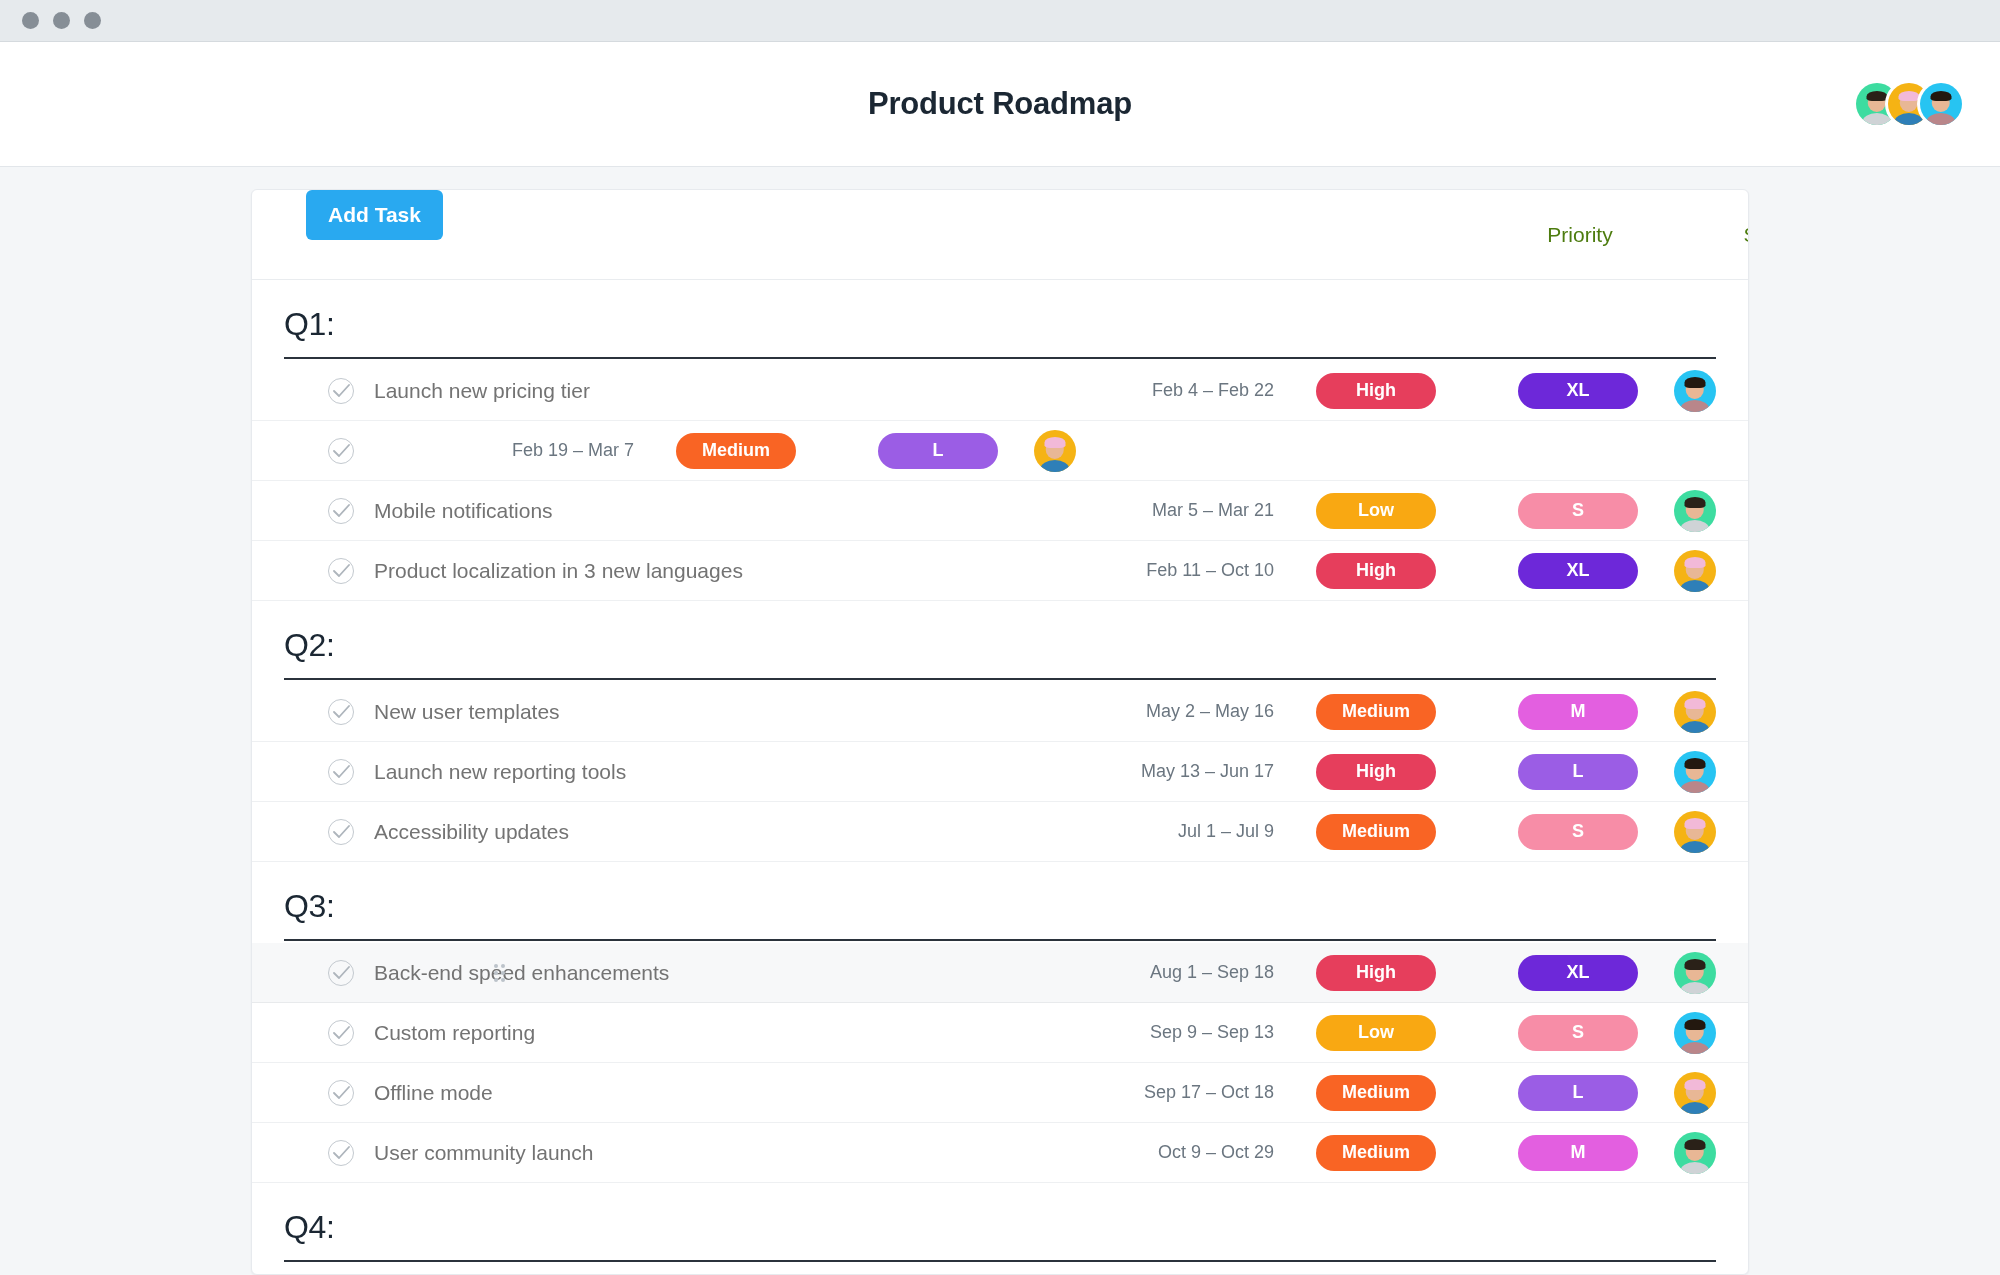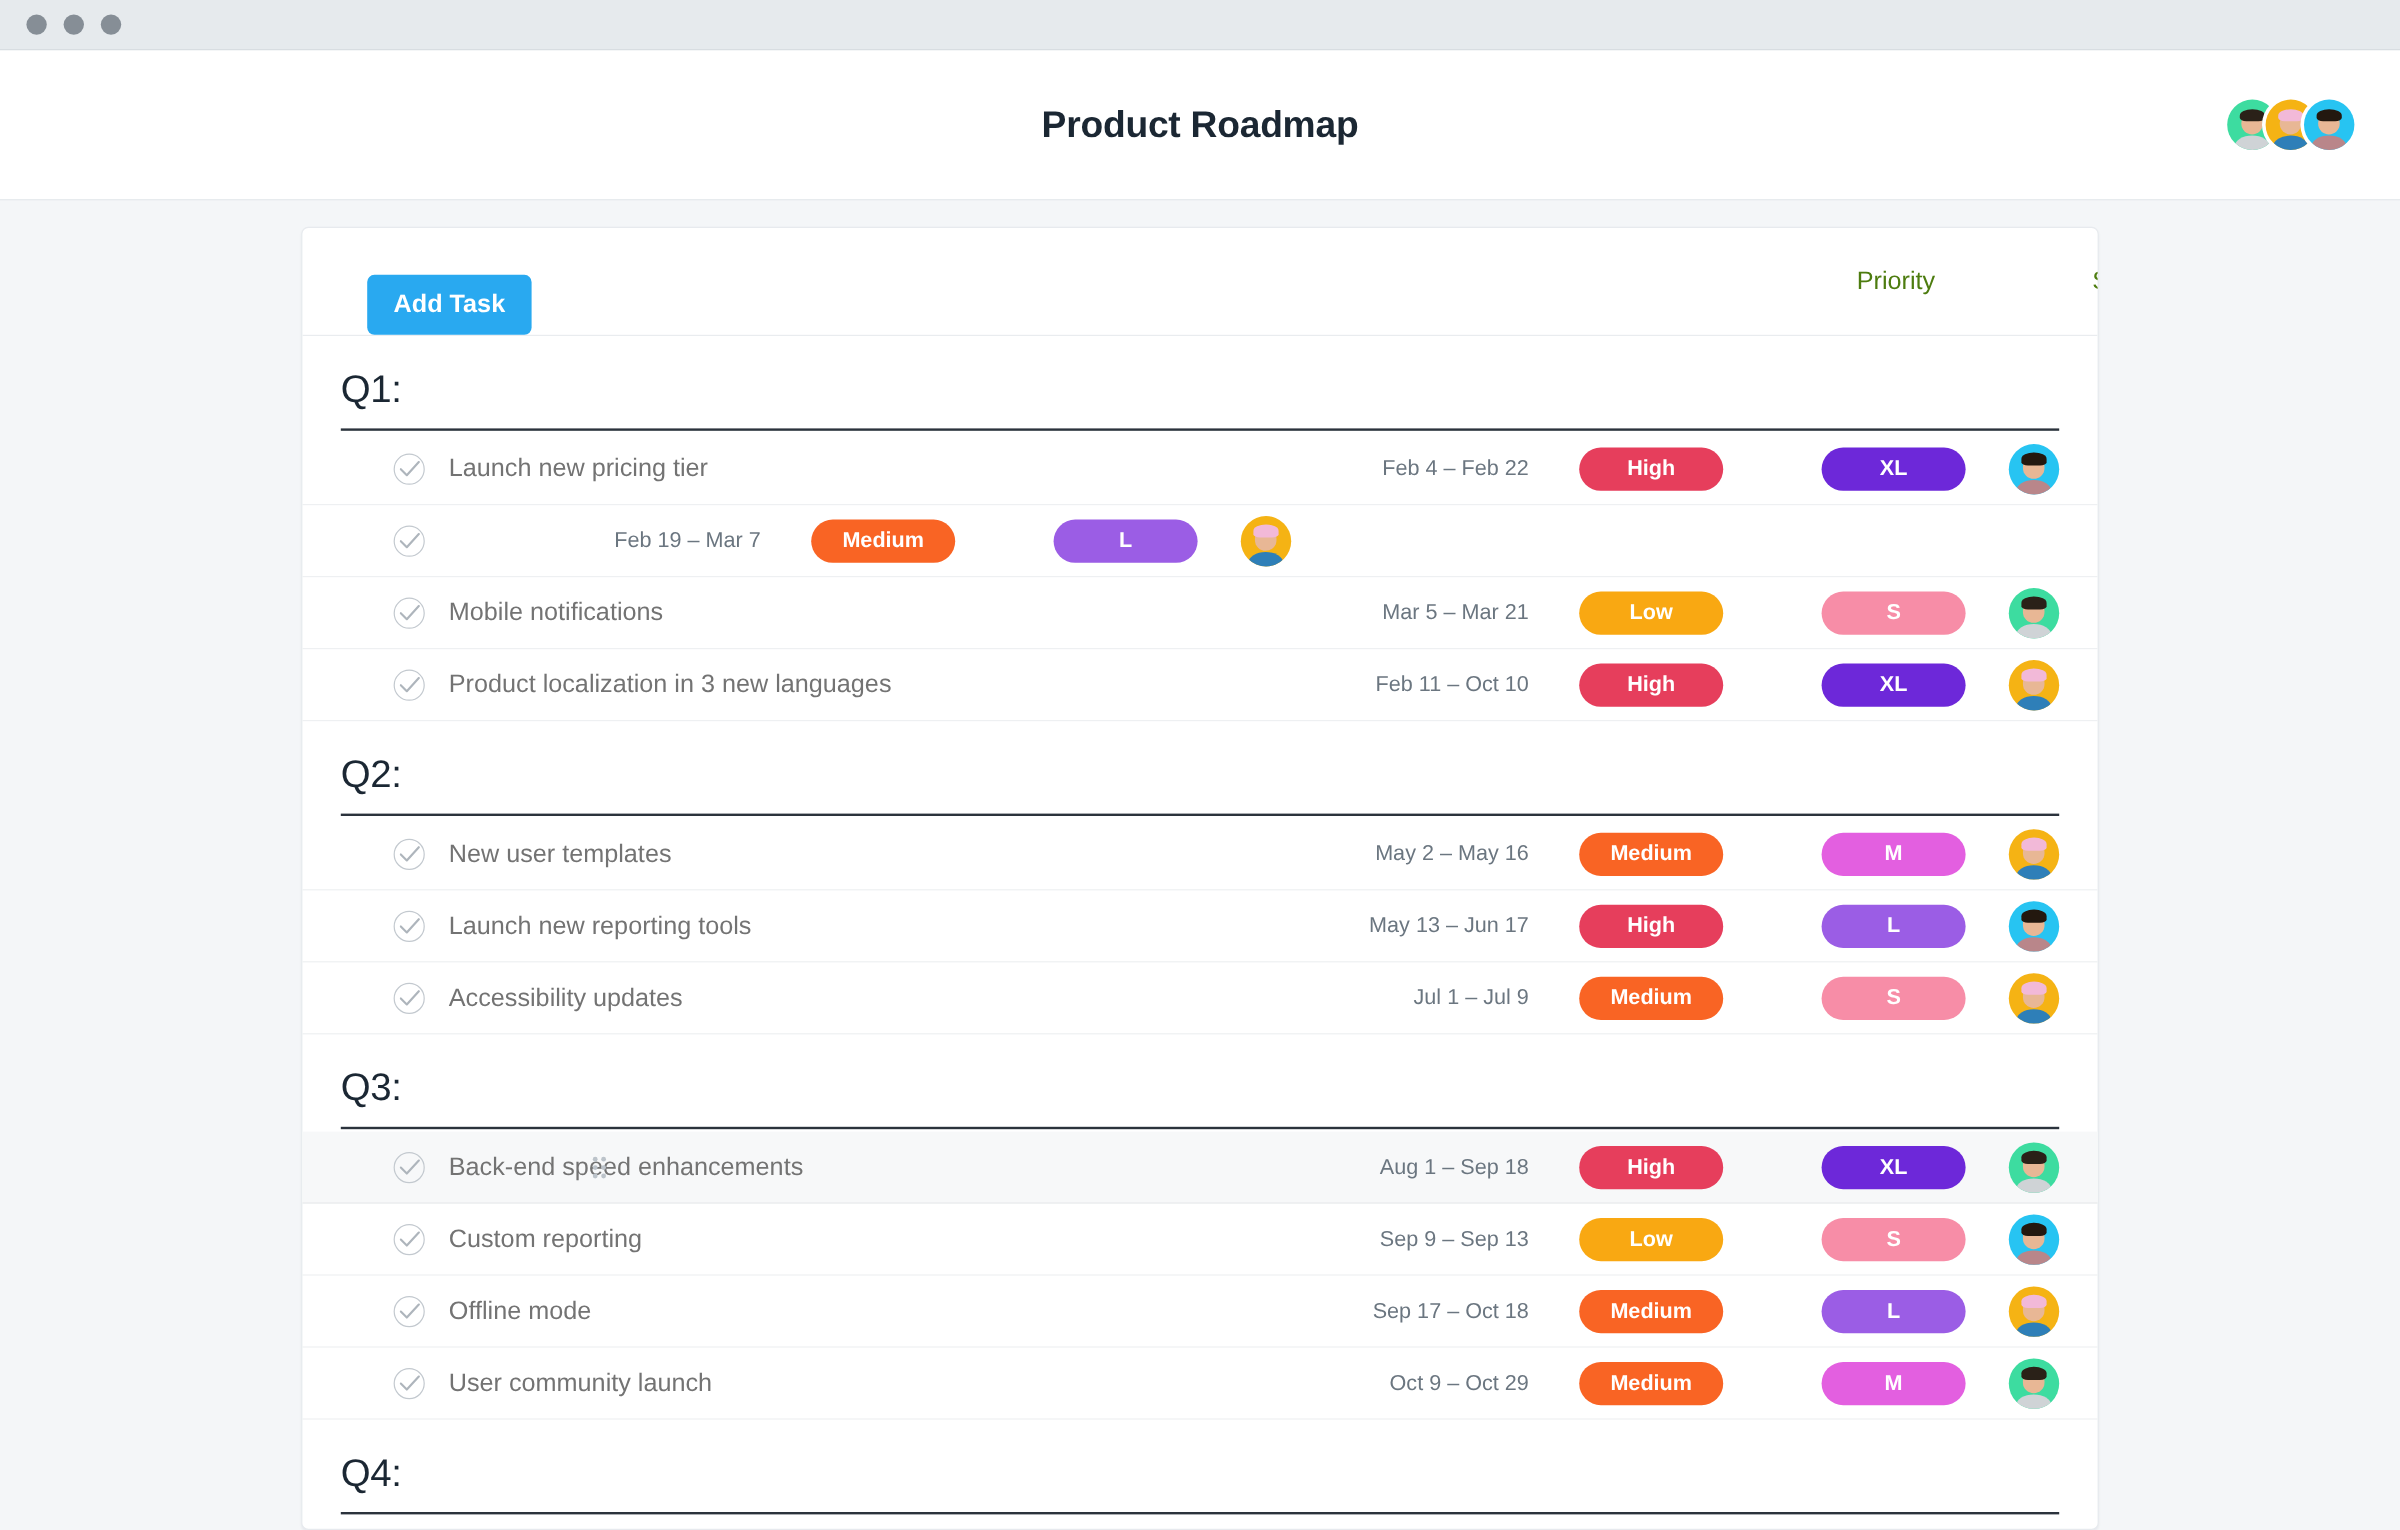--- a/index.html
+++ b/index.html
@@ -122,21 +122,21 @@
     border: 1px solid #e7eaee;
     border-radius: 6px;
     box-shadow: 0 1px 2px rgba(17, 28, 40, 0.05);
     overflow: hidden;
   }
 
   
   .toolbar {
     height: 90px;
     display: flex;
-    align-items: flex-end;
+    align-items: flex-start;
     border-bottom: 1px solid #e9ecef;
     padding: 0 0 0 54px;
     position: relative;
   }
   .btn-add {
     background: #29a9f0;
     color: #ffffff;
     font-size: 21px;
     font-weight: bold;
     border: none;

